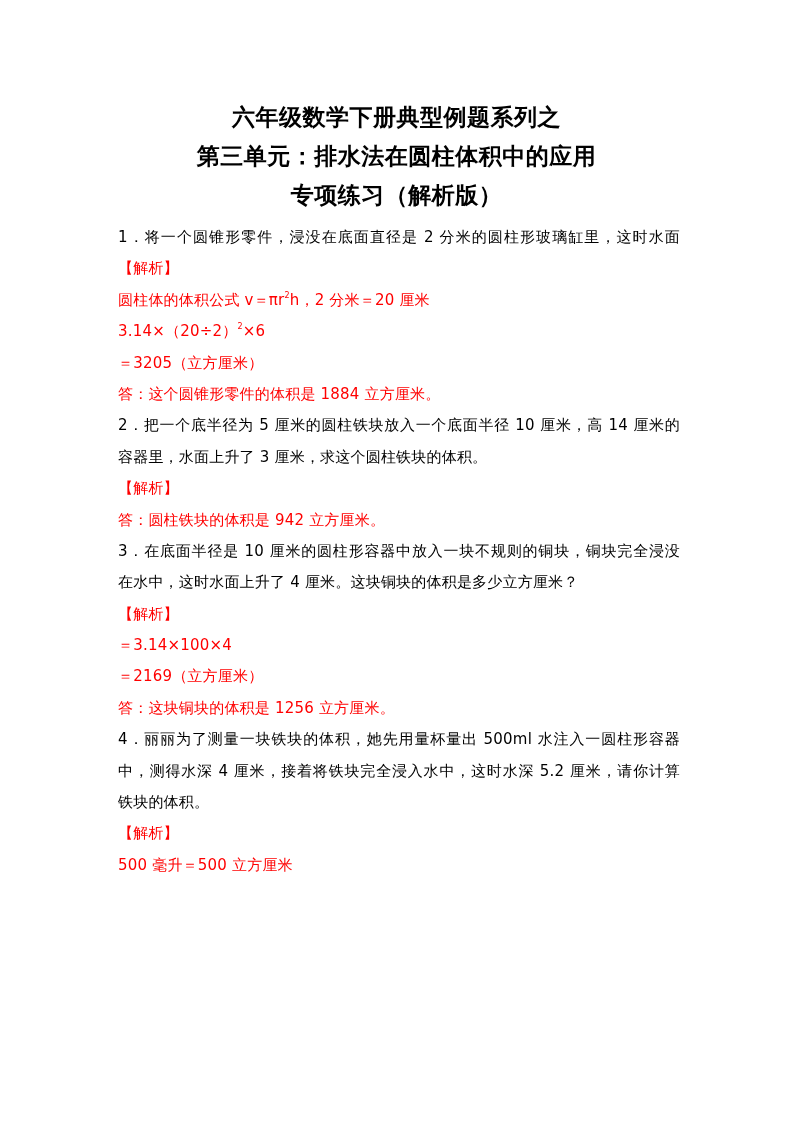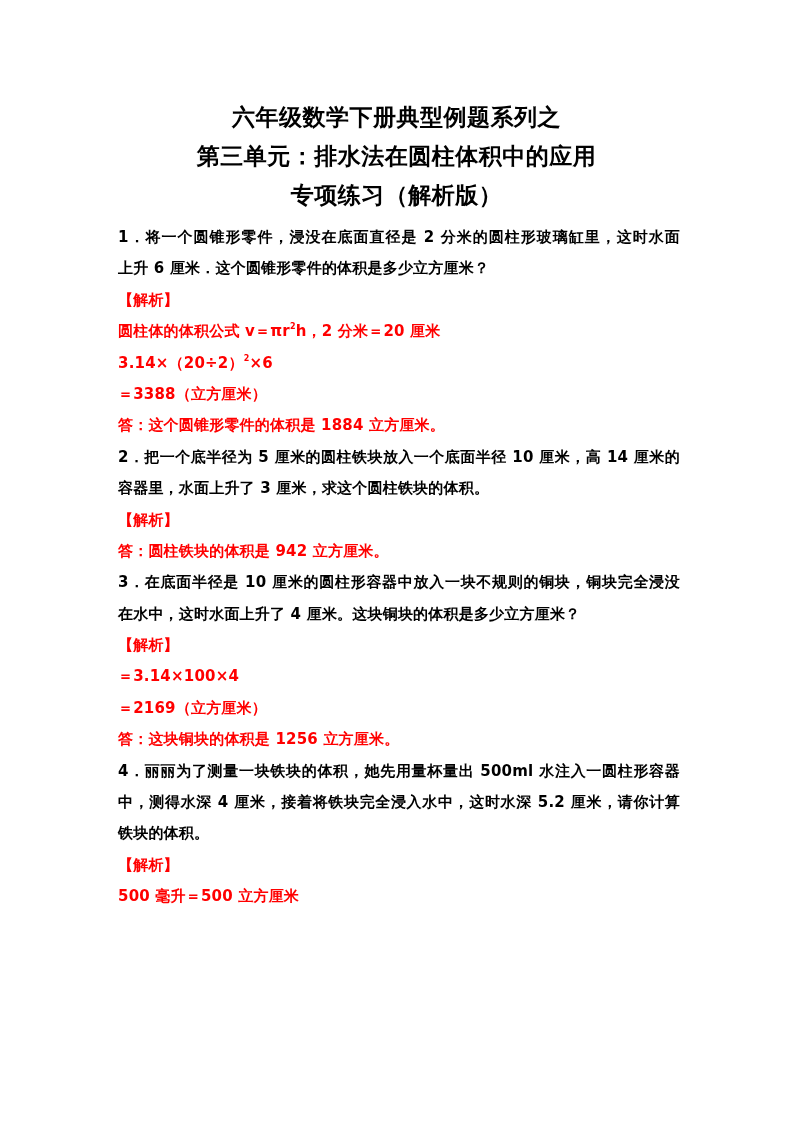--- a/index.html
+++ b/index.html
@@ -36,21 +36,20 @@
       line-height: 39px;
       height: 39px;
       letter-spacing: 0.5px;
       color: #000000;
     }
     .content {
       position: absolute;
       left: 118px;
       top: 222px;
       width: 562px;
-      font-weight: bold;
     }
     .line {
       font-size: 15px;
       line-height: 31.4px;
       height: 31.4px;
       white-space: nowrap;
       letter-spacing: 0.2px;
     }
     .black { color: #000000; }
     .red { color: #ff0000; }
@@ -72,25 +71,24 @@
   <div class="title-block">
     <div class="title-line">六年级数学下册典型例题系列之</div>
     <div class="title-line">第三单元：排水法在圆柱体积中的应用</div>
     <div class="title-line">专项练习（解析版）</div>
   </div>
 
   <div class="content">
 
     <div>
       <div class="line black justify">1．将一个圆锥形零件，浸没在底面直径是 2 分米的圆柱形玻璃缸里，这时水面</div>
-      <div class="line black">上升 6 厘米．这个圆锥形零件的体积是多少立方厘米？</div>
       <div class="line red">【解析】</div>
       <div class="line red"><span>圆柱体的体积公式 v＝πr</span><sup>2</sup><span>h，2 分米＝20 厘米</span></div>
       <div class="line red"><span>3.14×（20÷2）</span><sup>2</sup><span>×6</span></div>
-      <div class="line red">＝3388（立方厘米）</div>
+      <div class="line red">＝3205（立方厘米）</div>
       <div class="line red">答：这个圆锥形零件的体积是 1884 立方厘米。</div>
     </div>
 
     <div>
       <div class="line black justify">2．把一个底半径为 5 厘米的圆柱铁块放入一个底面半径 10 厘米，高 14 厘米的</div>
       <div class="line black">容器里，水面上升了 3 厘米，求这个圆柱铁块的体积。</div>
       <div class="line red">【解析】</div>
       <div class="line red">答：圆柱铁块的体积是 942 立方厘米。</div>
     </div>
 

